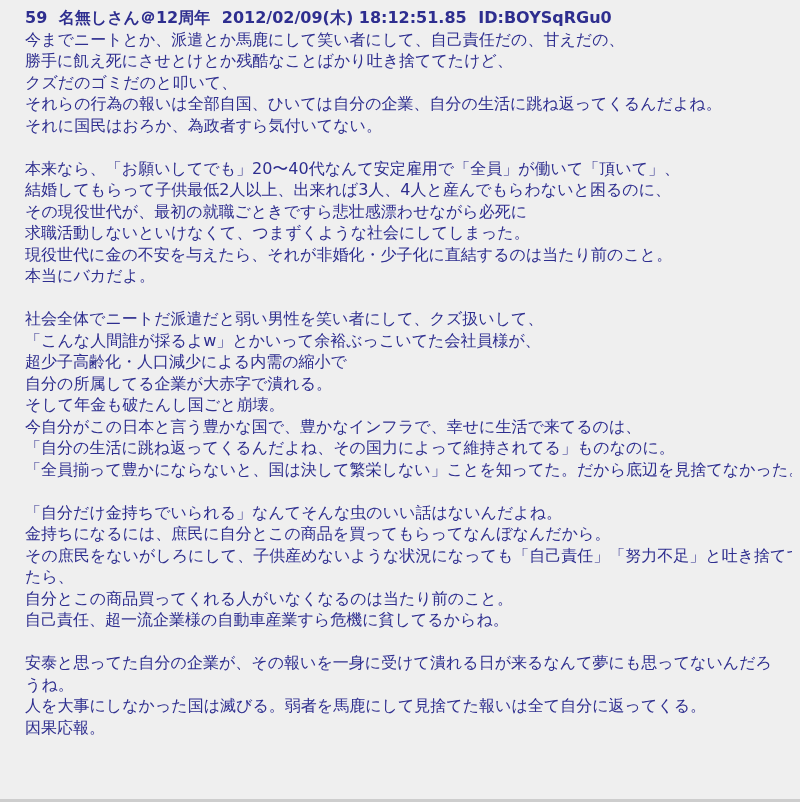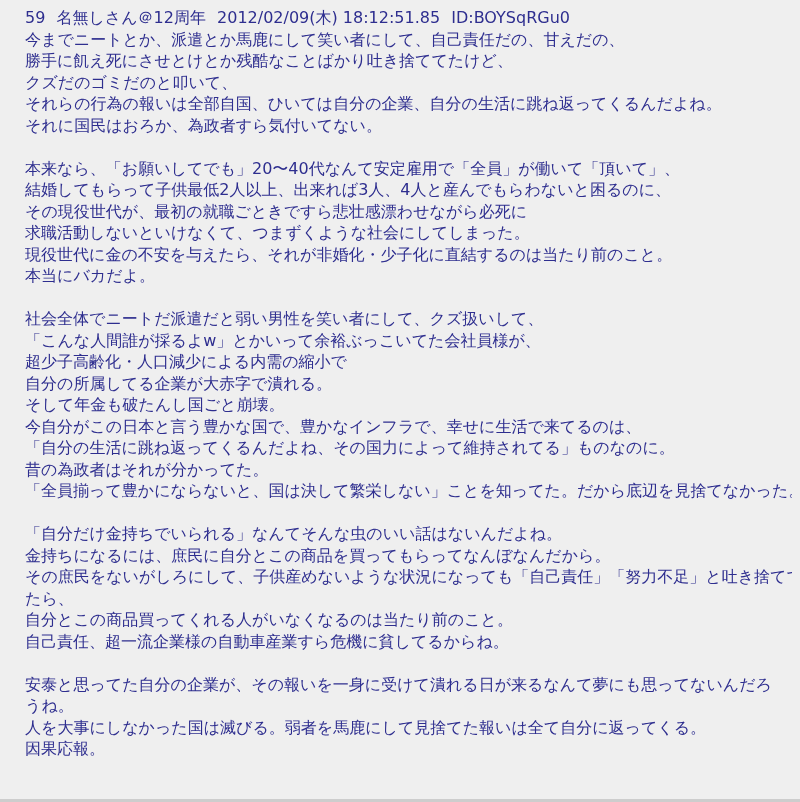--- a/index.html
+++ b/index.html
@@ -17,20 +17,21 @@
     color: #2e2e8f;
     font-size: 16px;
     line-height: 21.5px;
   }
   .content {
     padding: 7px 8px 0 25px;
   }
   .post-header {
     white-space: nowrap;
     height: 21.5px;
+    font-weight: bold;
   }
   .post-header span {
     margin-right: 6px;
   }
   .line {
     white-space: nowrap;
     height: 21.5px;
     overflow: hidden;
   }
   .line.blank {
@@ -70,21 +71,20 @@
         <div class="line">現役世代に金の不安を与えたら、それが非婚化・少子化に直結するのは当たり前のこと。</div>
         <div class="line">本当にバカだよ。</div>
         <div class="line blank">&nbsp;</div>
         <div class="line">社会全体でニートだ派遣だと弱い男性を笑い者にして、クズ扱いして、</div>
         <div class="line">「こんな人間誰が採るよw」とかいって余裕ぶっこいてた会社員様が、</div>
         <div class="line">超少子高齢化・人口減少による内需の縮小で</div>
         <div class="line">自分の所属してる企業が大赤字で潰れる。</div>
         <div class="line">そして年金も破たんし国ごと崩壊。</div>
         <div class="line">今自分がこの日本と言う豊かな国で、豊かなインフラで、幸せに生活で来てるのは、</div>
         <div class="line">「自分の生活に跳ね返ってくるんだよね、その国力によって維持されてる」ものなのに。</div>
-        <div class="line">昔の為政者はそれが分かってた。</div>
         <div class="line">「全員揃って豊かにならないと、国は決して繁栄しない」ことを知ってた。だから底辺を見捨てなかった。</div>
         <div class="line blank">&nbsp;</div>
         <div class="line">「自分だけ金持ちでいられる」なんてそんな虫のいい話はないんだよね。</div>
         <div class="line">金持ちになるには、庶民に自分とこの商品を買ってもらってなんぼなんだから。</div>
         <div class="line">その庶民をないがしろにして、子供産めないような状況になっても「自己責任」「努力不足」と吐き捨てて</div>
         <div class="line">たら、</div>
         <div class="line">自分とこの商品買ってくれる人がいなくなるのは当たり前のこと。</div>
         <div class="line">自己責任、超一流企業様の自動車産業すら危機に貧してるからね。</div>
         <div class="line blank">&nbsp;</div>
         <div class="line">安泰と思ってた自分の企業が、その報いを一身に受けて潰れる日が来るなんて夢にも思ってないんだろ</div>

